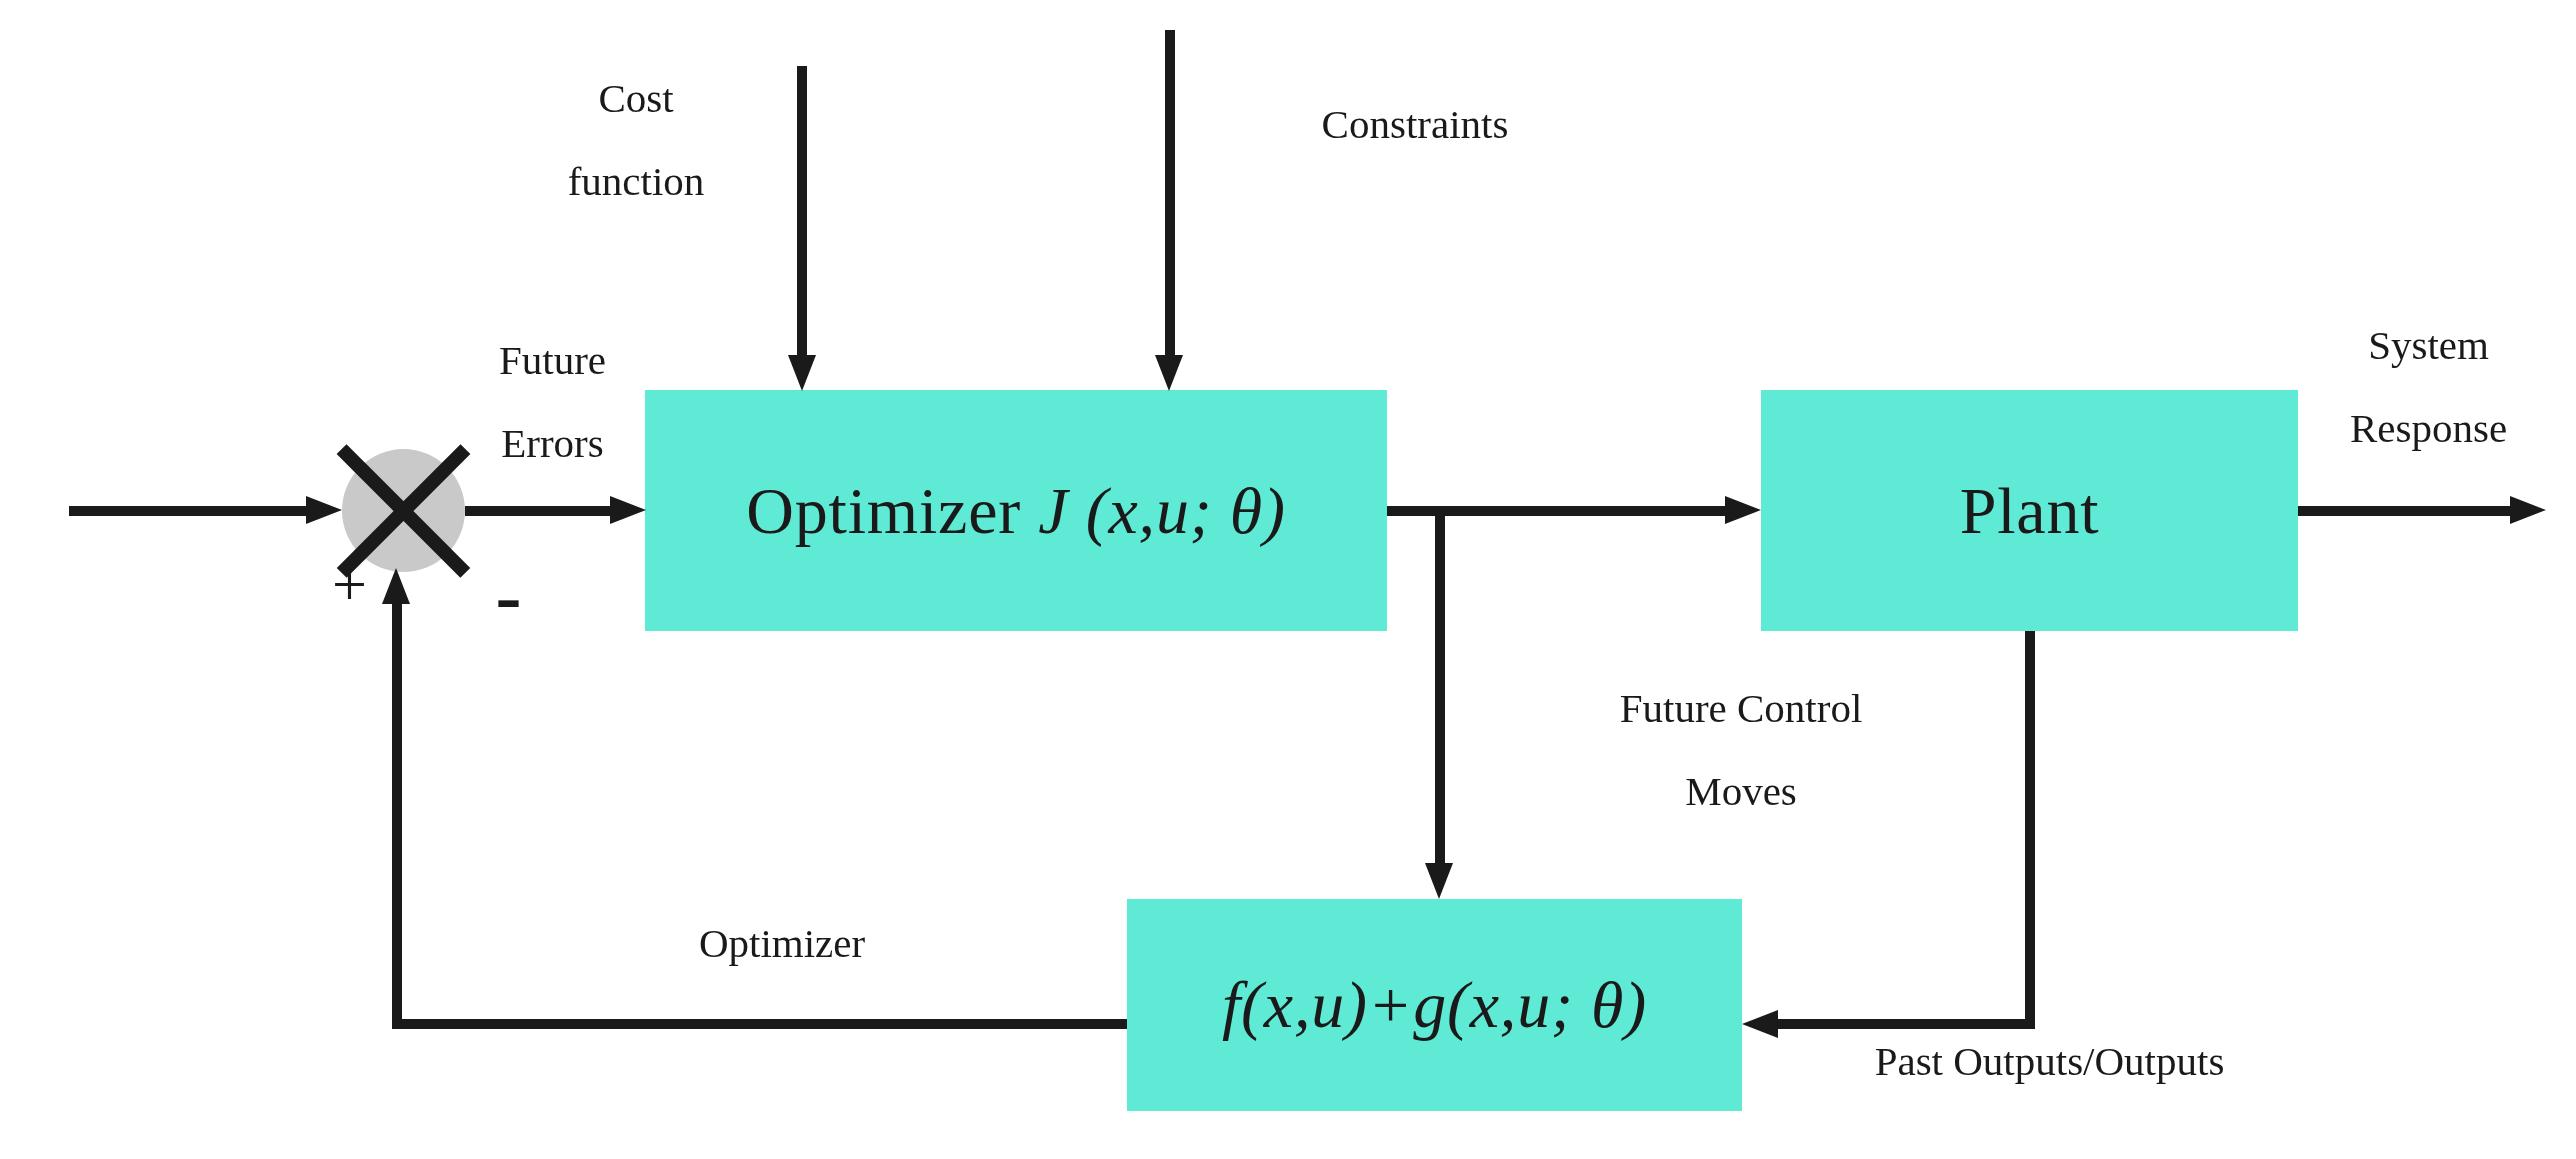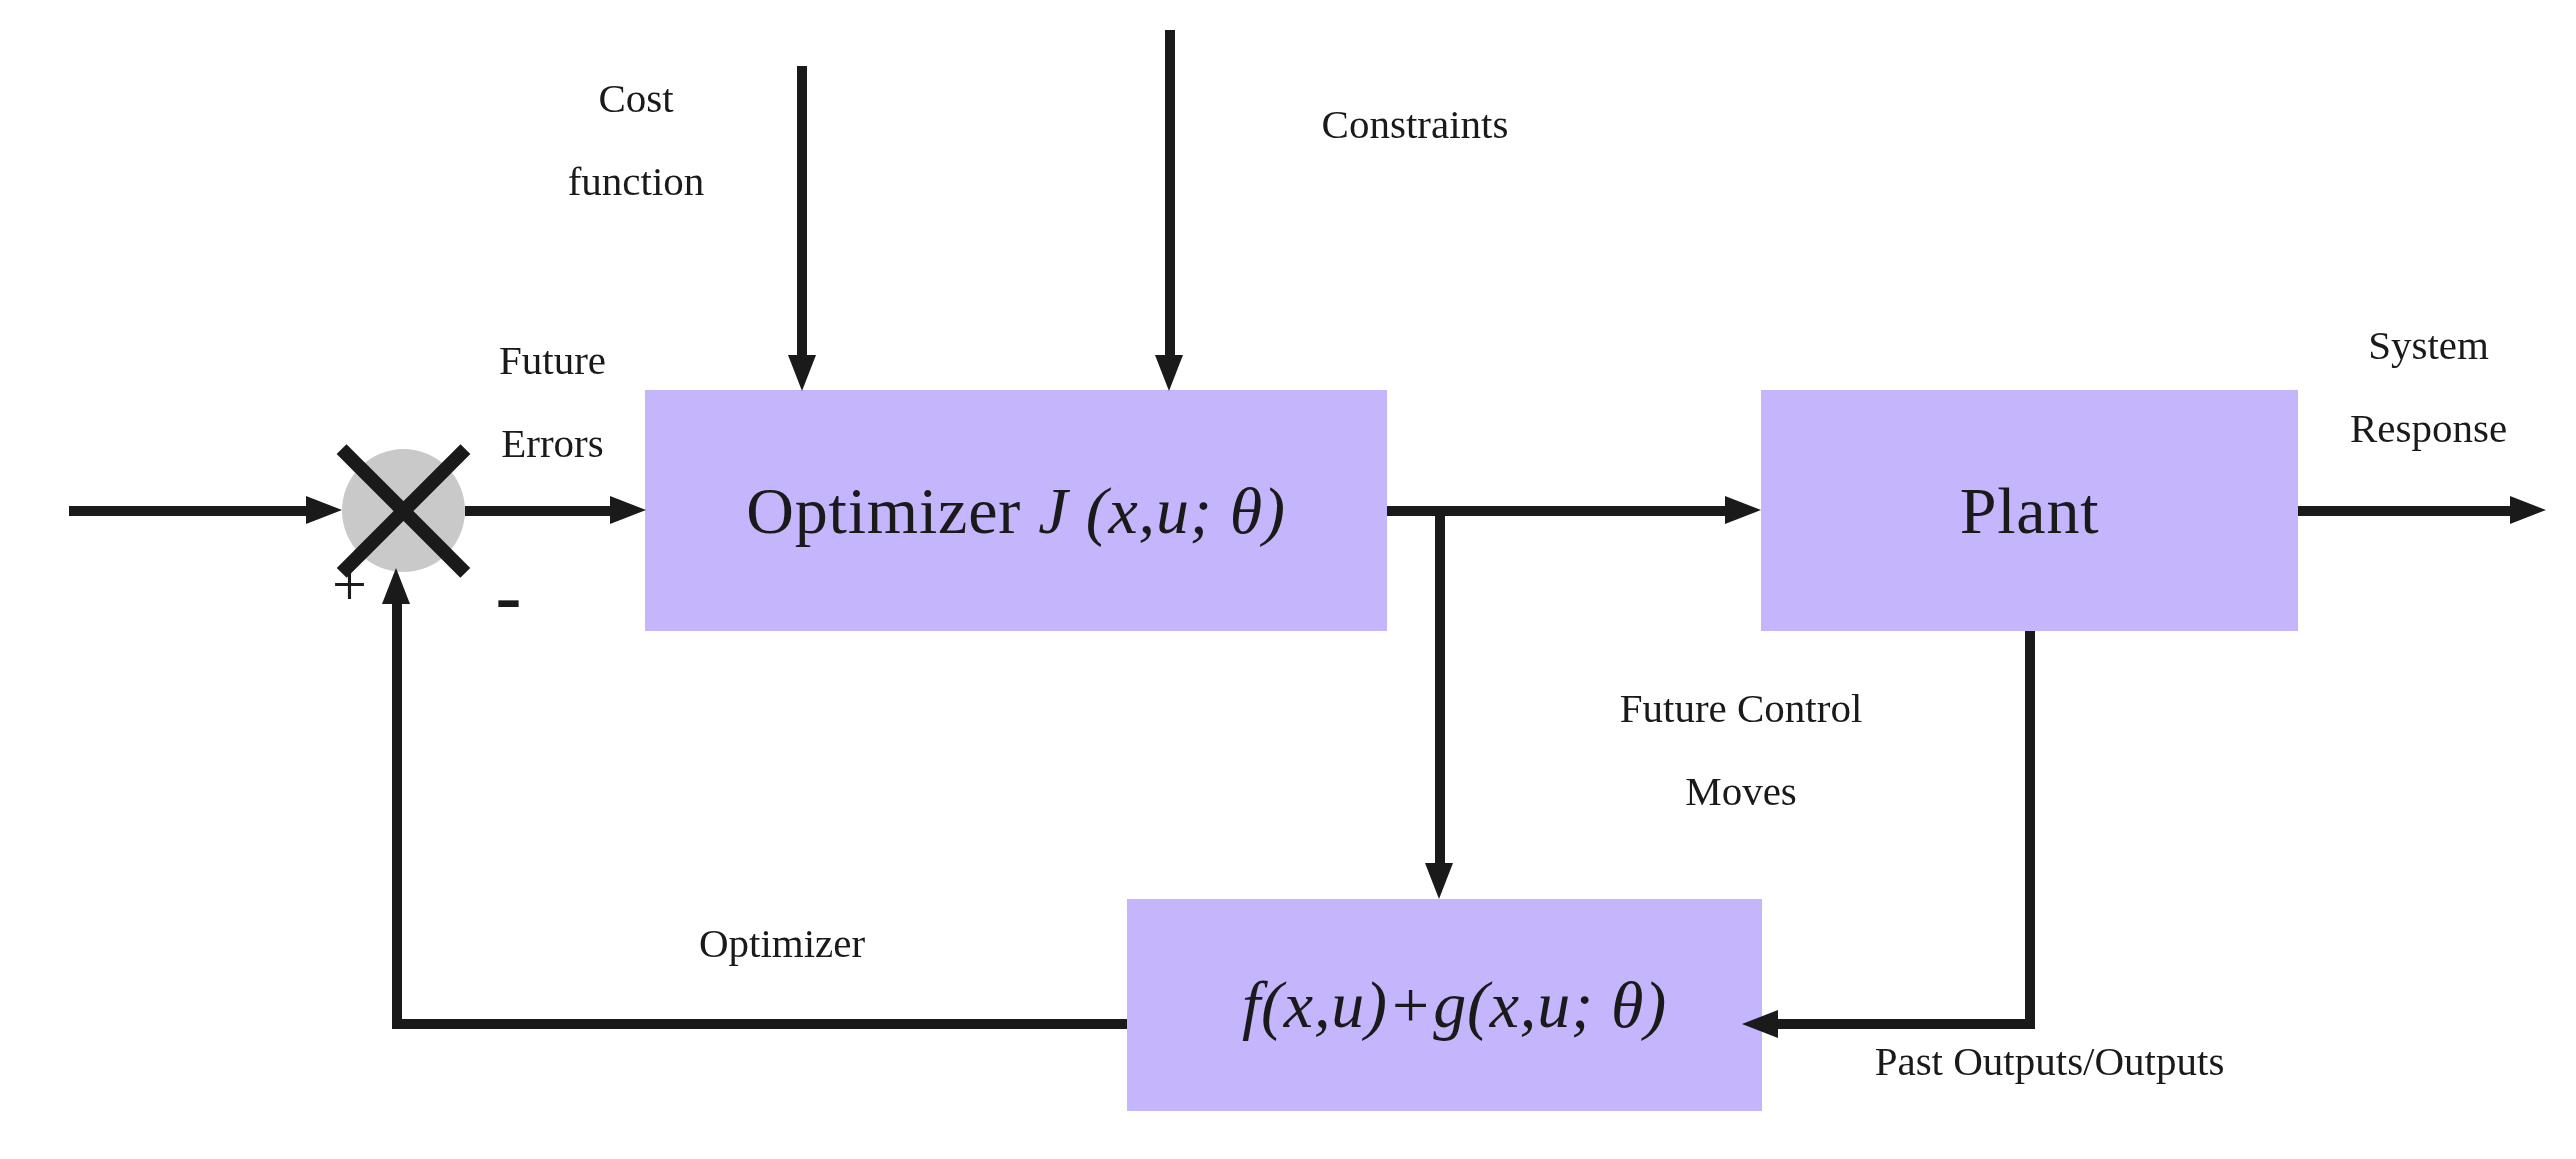--- a/index.html
+++ b/index.html
@@ -6,21 +6,21 @@
   .canvas{
     position:relative;
     width:2576px;height:1159px;
     background:#ffffff;
     font-family:"Liberation Serif","DejaVu Serif",serif;
     color:#1a1a1a;
     overflow:hidden;
   }
   .box{
     position:absolute;
-    background:#c4b5fd;
+    background:#5eead4;
     display:flex;align-items:center;justify-content:center;
     text-align:center;
   }
   .boxtext{font-size:66px;letter-spacing:0.8px;white-space:nowrap;}
   .it{font-style:italic;}
   .line{position:absolute;background:#1a1a1a;}
   .label{
     position:absolute;
     font-size:41px;
     line-height:83px;
@@ -53,21 +53,21 @@
 <div class="canvas">
 
   <div class="box" style="left:645px;top:390px;width:742px;height:241px;">
     <span class="boxtext"><span>Optimizer </span><span class="it">J (x,u; θ)</span></span>
   </div>
 
   <div class="box" style="left:1761px;top:390px;width:537px;height:241px;">
     <span class="boxtext">Plant</span>
   </div>
 
-  <div class="box" style="left:1127px;top:899px;width:615px;height:212px;padding-left:20px;">
+  <div class="box" style="left:1127px;top:899px;width:615px;height:212px;">
     <span class="boxtext it">f(x,u)+g(x,u; θ)</span>
   </div>
 
   <div class="circle"></div>
   <div class="cross-arm" style="transform:rotate(45deg);"></div>
   <div class="cross-arm" style="transform:rotate(-45deg);"></div>
 
   <div class="line" style="left:69px;top:506px;width:237px;height:9.7px;"></div>
   <div class="ah ah-right" style="left:306px;top:496px;"></div>
 

